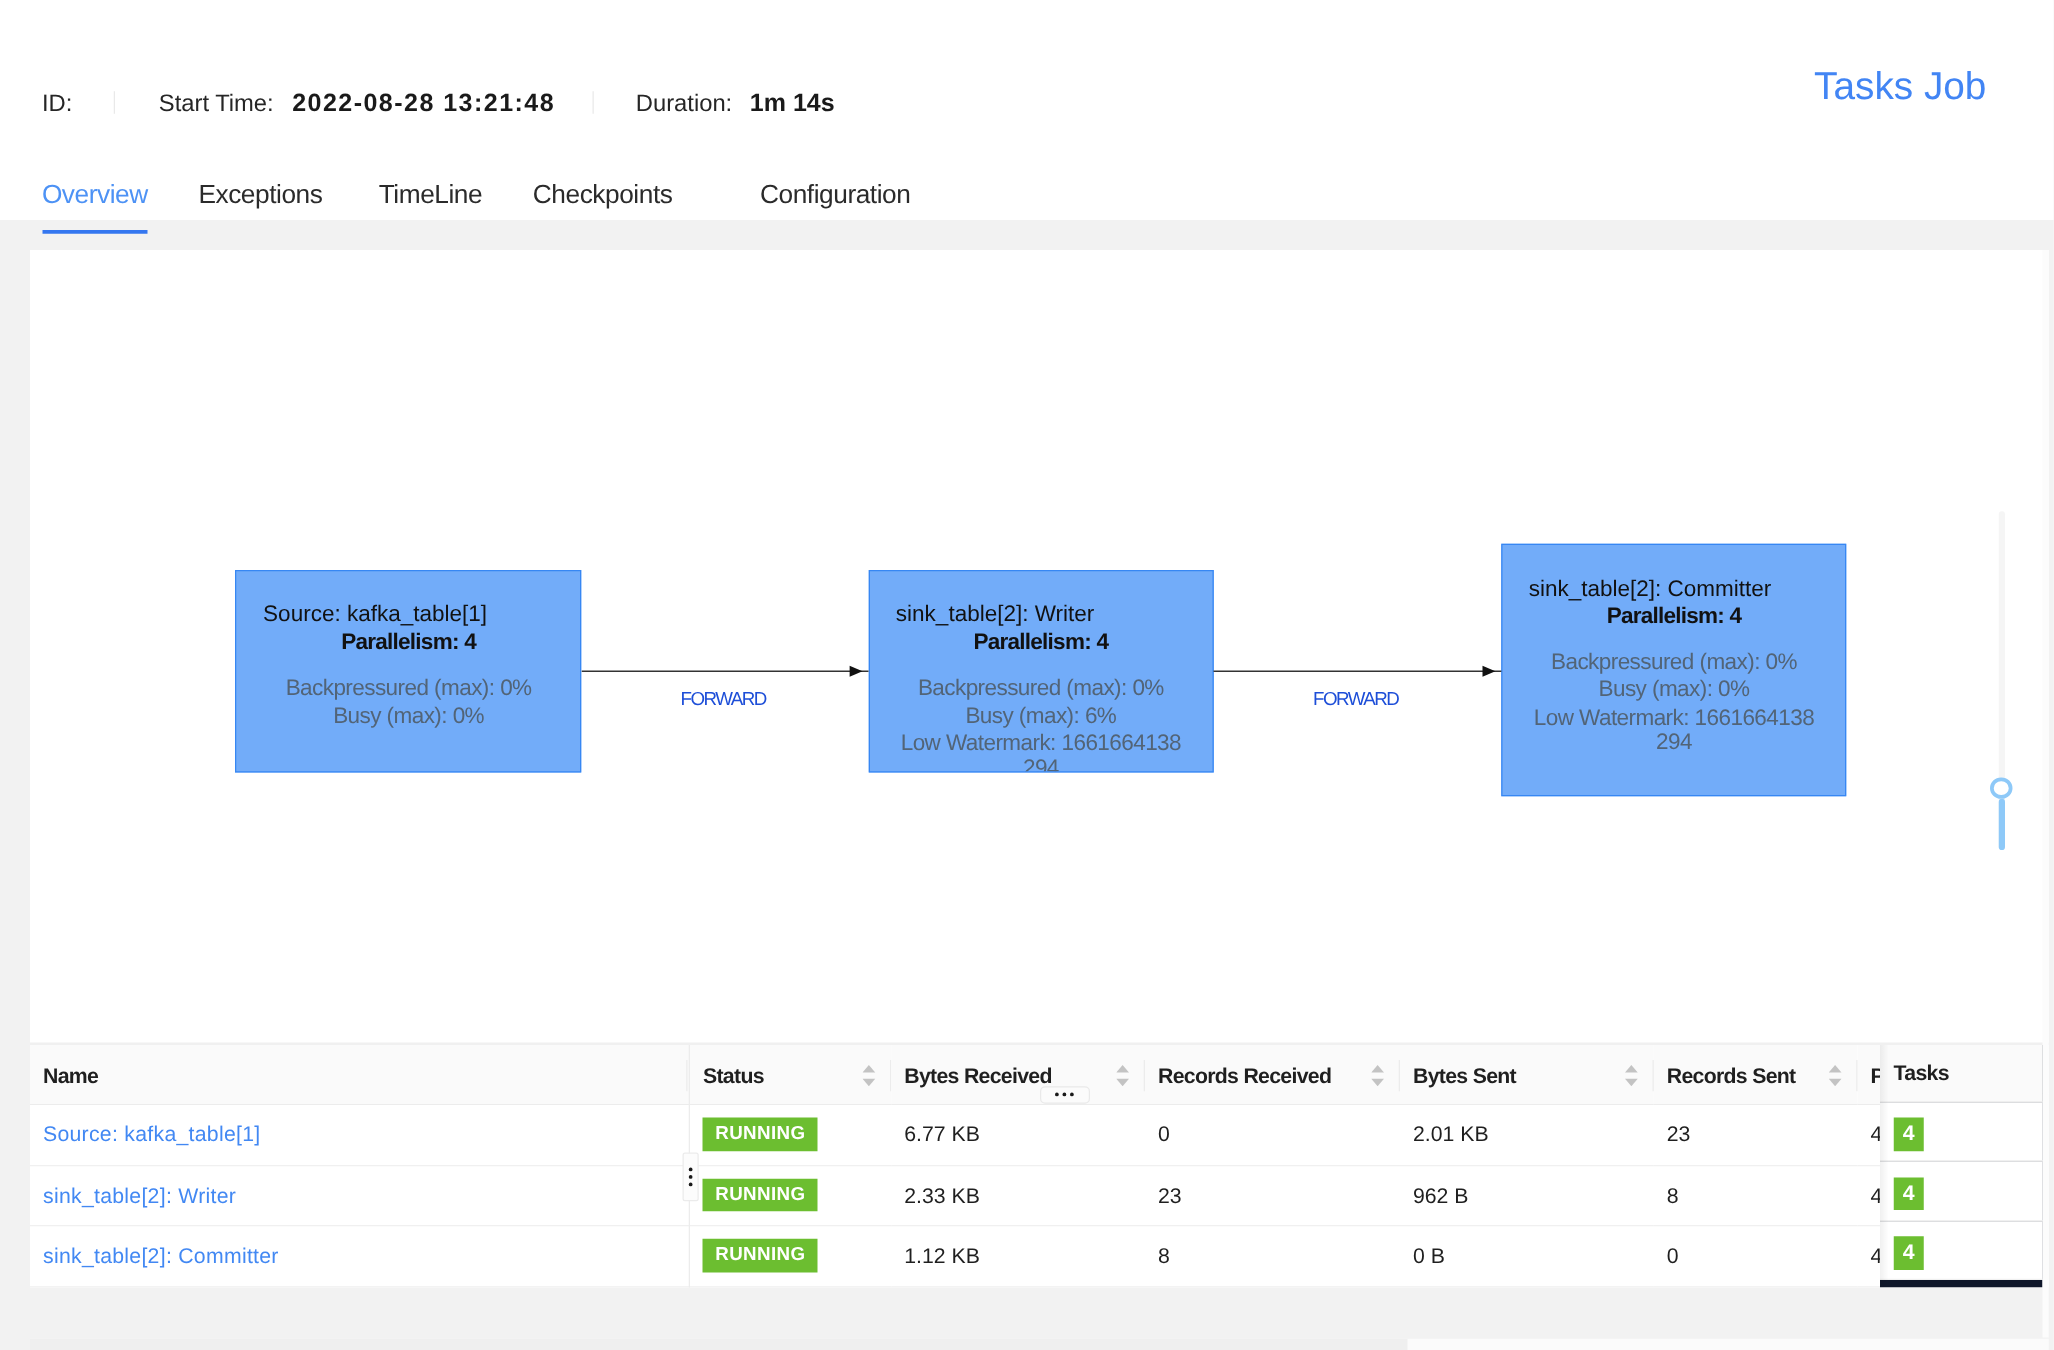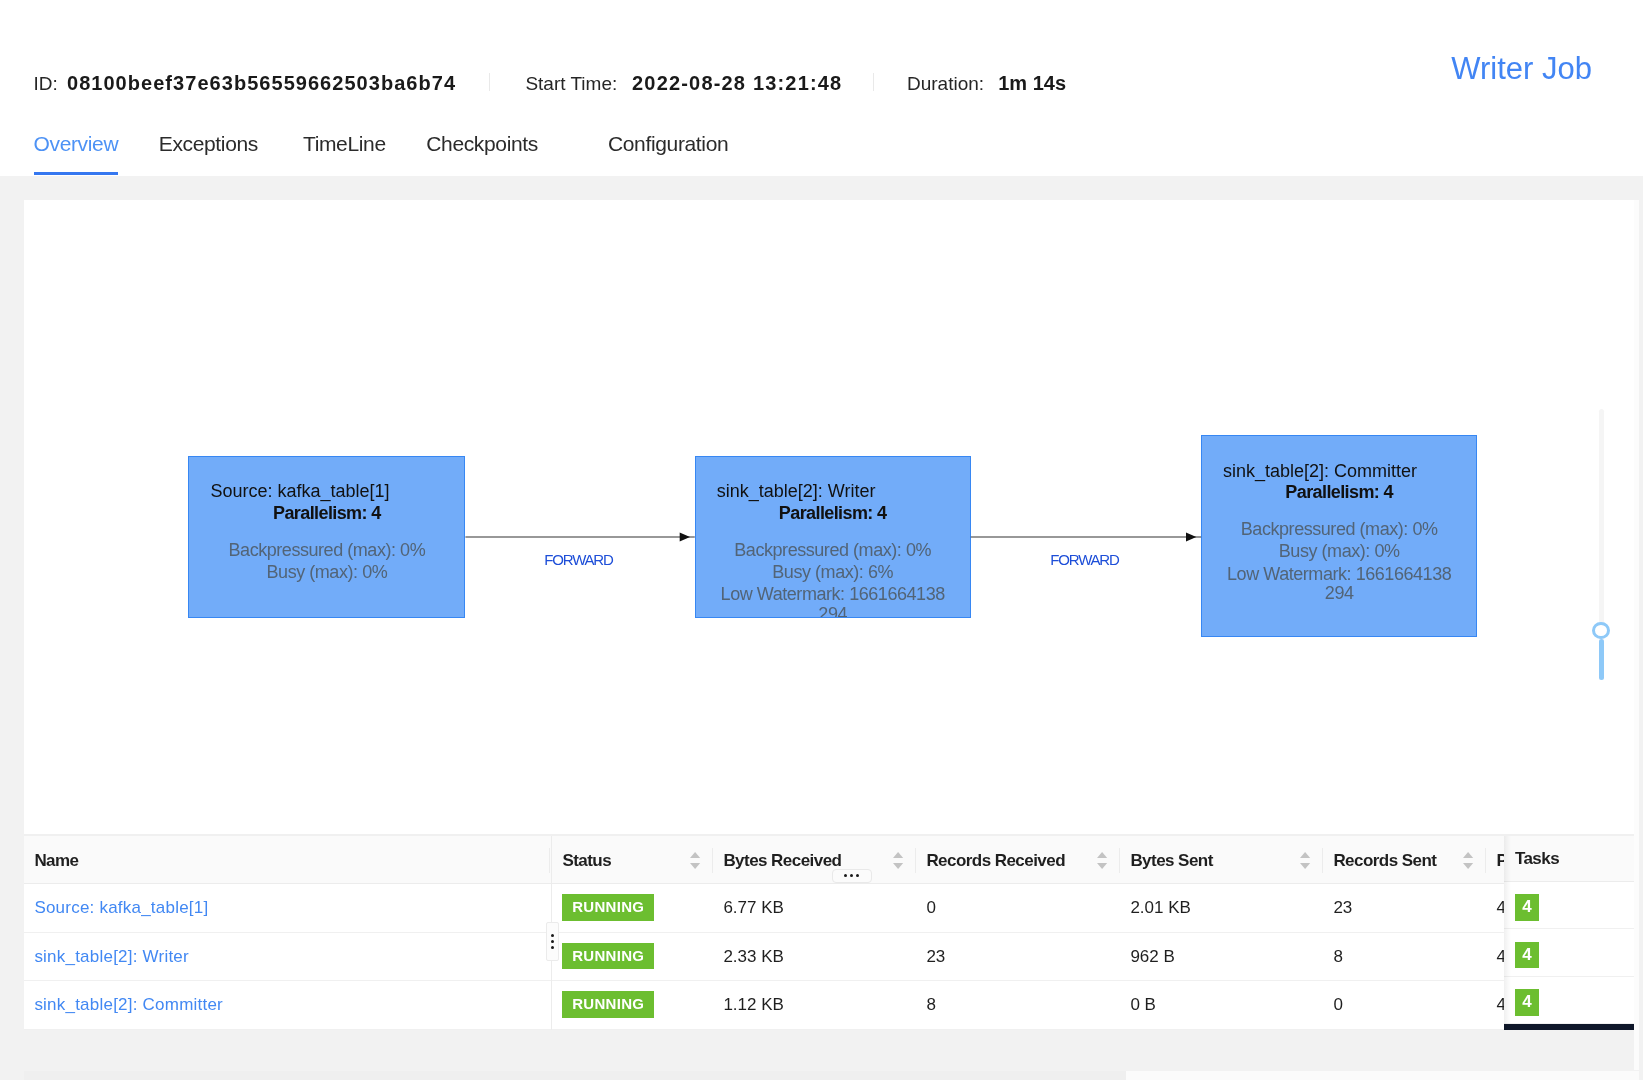--- a/index.html
+++ b/index.html
@@ -20,21 +20,21 @@
       font-weight:bold;line-height:31px;height:31px;min-width:25.3px;text-align:center;}
 
   .job-meta{position:absolute;left:33.5px;top:70.8px;height:26px;display:flex;align-items:center;
       font-size:19px;color:#262626;white-space:nowrap;}
   .meta-label{color:#262626;}
   .meta-value{font-weight:bold;color:#1a1a1a;font-size:20px;}
   .meta-sep{display:inline-block;width:1px;height:18.4px;background:#e9e9e9;position:relative;top:-2.1px;}
 
   .cancel-job{position:absolute;left:1451.3px;top:52px;font-size:31px;line-height:34px;color:#4285f4;cursor:pointer;}
 
-  .tabs{position:absolute;left:33.5px;top:132px;display:flex;}
+  .tabs{position:absolute;left:33.5px;top:144px;display:flex;}
   .tab{font-size:21px;color:#2b2b2b;padding:0 0 18.0px 0;cursor:pointer;position:relative;letter-spacing:-0.35px;}
   .tab.active{color:#4d92f5;}
   .tab.active:after{content:"";position:absolute;left:0;right:0;bottom:-0.5px;height:2.6px;background:#3577f0;z-index:3;}
 
   
   .graph-card{position:absolute;left:23.9px;top:200px;width:1615.2px;height:674.7px;background:#fff;
      box-sizing:border-box;overflow:hidden;}
 
   .node{position:absolute;background:#72acf9;border:1px solid #3787f3;box-sizing:border-box;
      overflow:hidden;}
@@ -105,30 +105,29 @@
 </head>
 <body>
 
 <div id="root">
 
   <div class="job-header">
 
 
     <div class="job-meta">
       <span class="meta-label">ID:</span>
-      <span class="meta-value" style="margin-left:9.2px;letter-spacing:1.04px">08100beef37e63b56559662503ba6b74</span>
       <span class="meta-sep" style="margin-left:33.3px"></span>
       <span class="meta-label" style="margin-left:35px">Start Time:</span>
       <span class="meta-value" style="margin-left:14.8px;letter-spacing:1.18px">2022-08-28 13:21:48</span>
       <span class="meta-sep" style="margin-left:30.1px"></span>
       <span class="meta-label" style="margin-left:33.5px">Duration:</span>
       <span class="meta-value" style="margin-left:14.1px">1m 14s</span>
     </div>
 
-    <div class="cancel-job">Writer Job</div>
+    <div class="cancel-job">Tasks Job</div>
 
     <div class="tabs" id="tabs">
         <div class="tab active" style="margin-right: 40.5px;">Overview</div>
         <div class="tab" style="margin-right: 45px;">Exceptions</div>
         <div class="tab" style="margin-right: 40.5px;">TimeLine</div>
         <div class="tab" style="margin-right: 70px;">Checkpoints</div>
         <div class="tab" style="margin-right: 0px;">Configuration</div>
       </div>
   </div>
 

